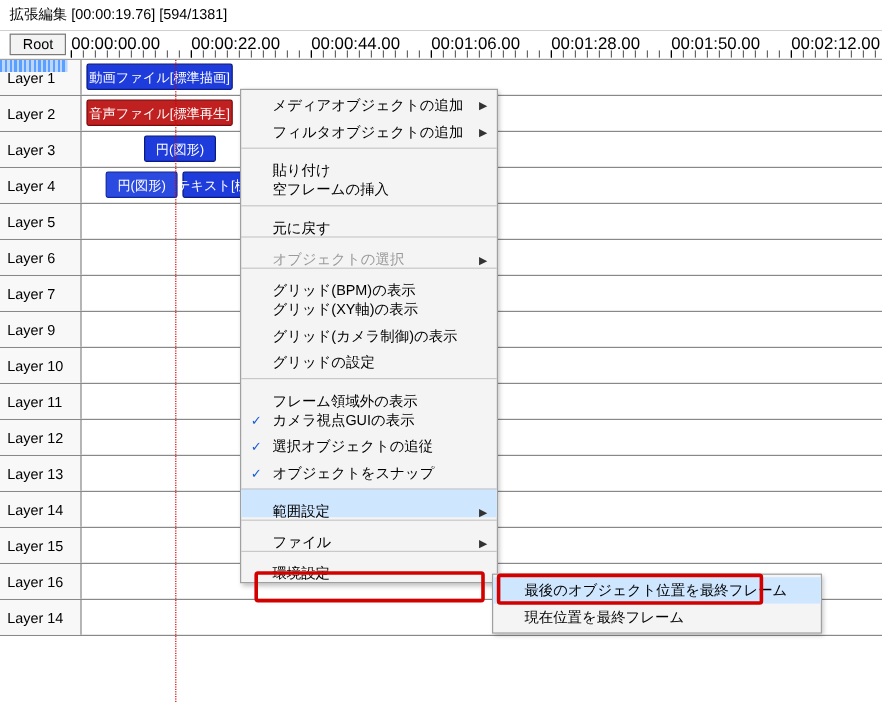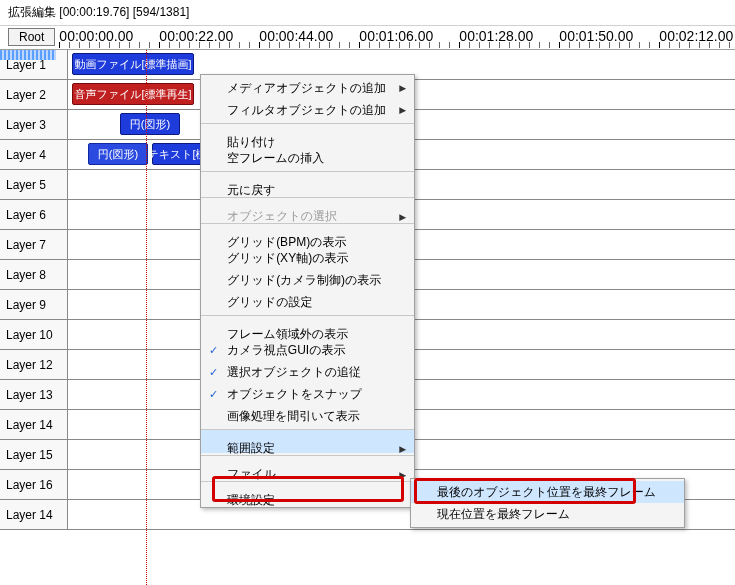--- a/index.html
+++ b/index.html
@@ -266,29 +266,29 @@
       </div>
       <div class="layer-row">
         <div class="layer-label">Layer 6</div>
         <div class="layer-track"></div>
       </div>
       <div class="layer-row">
         <div class="layer-label">Layer 7</div>
         <div class="layer-track"></div>
       </div>
       <div class="layer-row">
-        <div class="layer-label">Layer 8</div>
-        <div class="layer-track"></div>
-      </div>
-      <div class="layer-row">
         <div class="layer-label">Layer 9</div>
         <div class="layer-track"></div>
       </div>
       <div class="layer-row">
         <div class="layer-label">Layer 10</div>
+        <div class="layer-track"></div>
+      </div>
+      <div class="layer-row">
+        <div class="layer-label">Layer 11</div>
         <div class="layer-track"></div>
       </div>
       <div class="layer-row">
         <div class="layer-label">Layer 12</div>
         <div class="layer-track"></div>
       </div>
       <div class="layer-row">
         <div class="layer-label">Layer 13</div>
         <div class="layer-track"></div>
       </div>
@@ -321,21 +321,20 @@
     <div class="ctx-item sep-before">元に戻す</div>
     <div class="ctx-item has-sub disabled sep-before">オブジェクトの選択</div>
     <div class="ctx-item sep-before">グリッド(BPM)の表示</div>
     <div class="ctx-item">グリッド(XY軸)の表示</div>
     <div class="ctx-item">グリッド(カメラ制御)の表示</div>
     <div class="ctx-item">グリッドの設定</div>
     <div class="ctx-item sep-before">フレーム領域外の表示</div>
     <div class="ctx-item checked">カメラ視点GUIの表示</div>
     <div class="ctx-item checked">選択オブジェクトの追従</div>
     <div class="ctx-item checked">オブジェクトをスナップ</div>
-    <div class="ctx-item">画像処理を間引いて表示</div>
     <div class="ctx-item has-sub hover sep-before">範囲設定</div>
     <div class="ctx-item has-sub sep-before">ファイル</div>
     <div class="ctx-item sep-before">環境設定</div>
   </div>
 <div class="ctx" style="left: 410px; top: 478px;">
     <div class="ctx-item hover">最後のオブジェクト位置を最終フレーム</div>
     <div class="ctx-item">現在位置を最終フレーム</div>
   </div>
 <div class="hl-box" style="left: 212px; top: 476px; width: 192px; height: 26px;"></div>
 <div class="hl-box" style="left: 414px; top: 478px; width: 222px; height: 26px;"></div>

